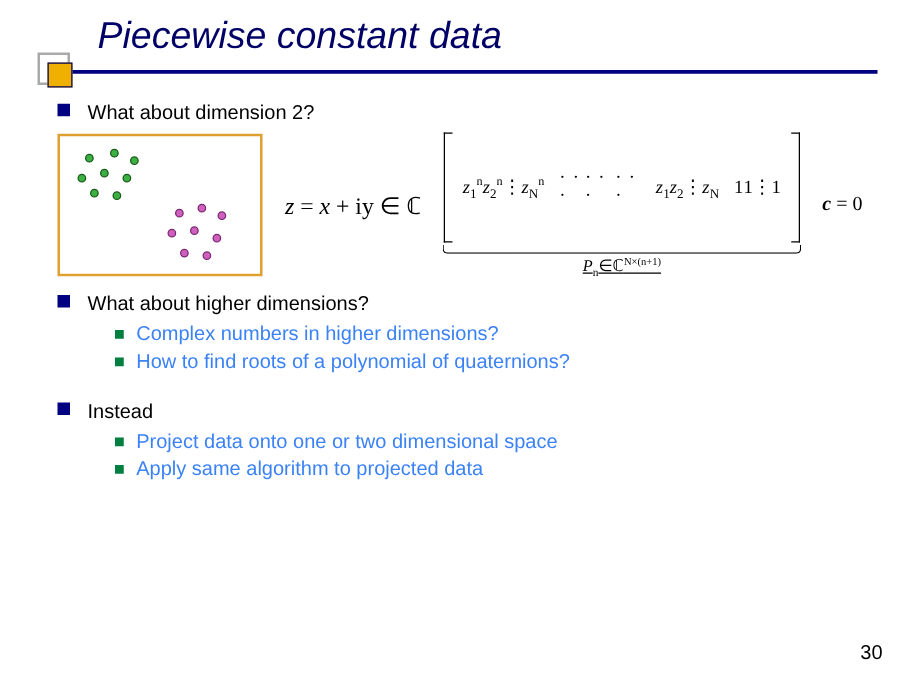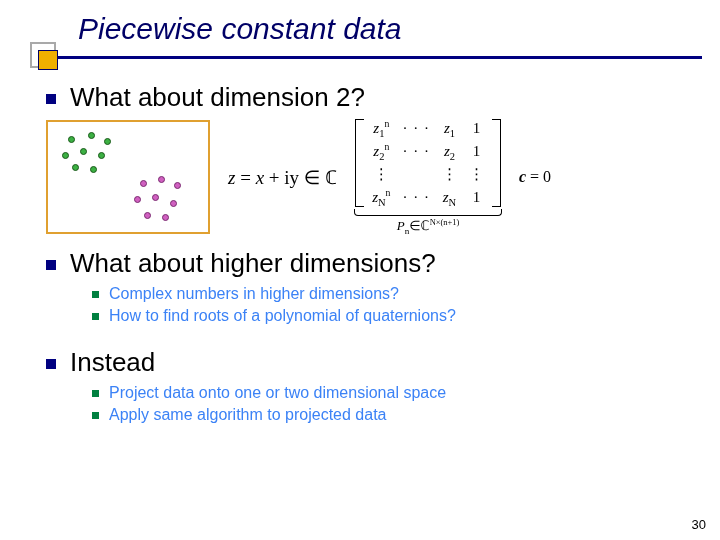--- a/index.html
+++ b/index.html
@@ -72,21 +72,21 @@
     vertical-align:2px;
   }
   .bullet-sm {
     display:inline-block;
     width:7px; height:7px;
     background:#008040;
     margin-right:10px;
     vertical-align:1px;
   }
   .lvl1 {
-    font-size:26px;
+    font-size:16px;
     color:#000;
     margin-bottom:6px;
   }
   .lvl2 {
     font-size:16px;
     color:#3b82f6;
     margin-left:46px;
     margin-bottom:4px;
   }
   .figrow {
@@ -140,21 +140,20 @@
     border-top:1.5px solid #000;
     border-bottom:1.5px solid #000;
   }
   .bracket.right {
     border-right:1.5px solid #000;
     border-top:1.5px solid #000;
     border-bottom:1.5px solid #000;
   }
   .matcol {
     display:flex;
-    flex-direction:column;
     justify-content:space-between;
     align-items:center;
     height:84px;
     padding:2px 4px;
   }
   .matcol span { line-height:1; }
   sup { font-size:0.65em; vertical-align:super; line-height:0; }
   sub { font-size:0.7em; vertical-align:sub; line-height:0; }
   .cdots { letter-spacing:1px; }
   .vdots { line-height:0.35; }
@@ -172,28 +171,29 @@
     border-left:1.5px solid #000;
     border-right:1.5px solid #000;
     border-bottom-left-radius:4px;
     border-bottom-right-radius:4px;
     margin-top:2px;
   }
   .ub-label {
     font-size:13px;
     margin-top:2px;
     font-family:"Times New Roman", serif;
+    text-decoration:underline;
   }
   .bold { font-weight:bold; font-style:italic; }
 
   .pagenum {
     position:absolute;
     right:14px;
     bottom:8px;
-    font-size:13px;
+    font-size:16px;
     color:#000;
   }
 </style>
 </head>
 <body>
 
 <div class="title-bar">
   <div class="title-square">
     <div class="sq-outer"></div>
     <div class="sq-inner"></div>

